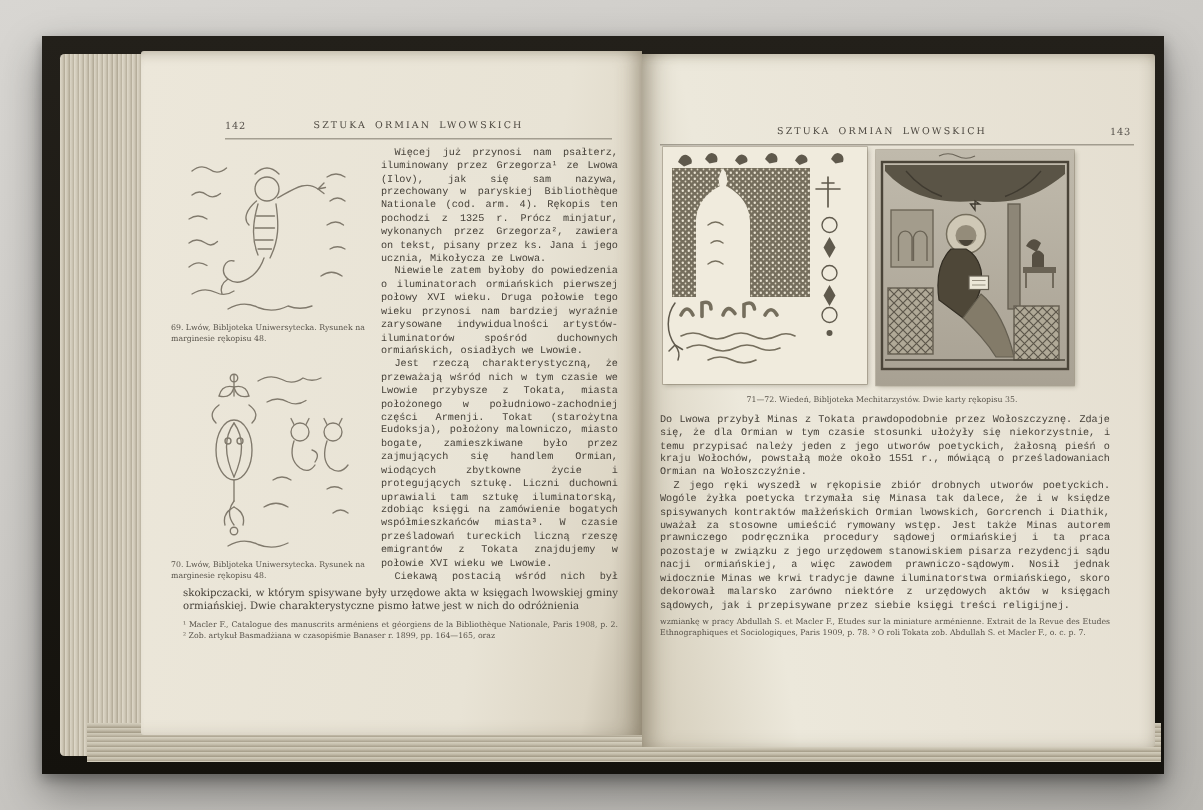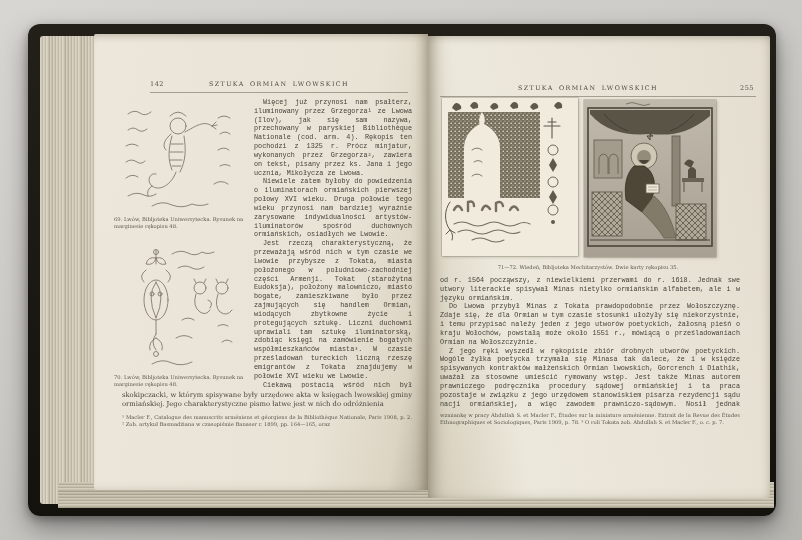--- a/index.html
+++ b/index.html
@@ -1,20 +1,20 @@
 <!DOCTYPE html>
 <html lang="pl"><head>
 <meta charset="utf-8">
 <style>
   html,body{margin:0;padding:0;}
   .stage{position:relative;width:802px;height:540px;overflow:hidden;
     background:linear-gradient(155deg,#d8d6d2 0%,#cbc9c5 45%,#b8b6b1 100%);
     font-family:"DejaVu Serif","Liberation Serif",serif;color:#4b463d;}
   .book{position:absolute;left:28px;top:24px;width:748px;height:492px;
-    background:linear-gradient(180deg,#23201a,#14120d);border-radius:12px;
+    background:linear-gradient(180deg,#23201a,#14120d);border-radius:0;
     box-shadow:0 12px 26px rgba(0,0,0,.38),0 3px 8px rgba(0,0,0,.3);}
   .edge-left{position:absolute;left:12px;top:12px;width:56px;height:468px;
     background:repeating-linear-gradient(90deg,#ddd7c8 0px,#cfc8b7 1.6px,#b2aa97 3.2px);
     border-radius:3px 0 0 3px;}
   .edge-bottom{position:absolute;left:30px;top:458px;width:716px;height:26px;
     background:repeating-linear-gradient(180deg,#d5cfbe 0px,#c3bcaa 1.6px,#a59d89 3.2px);}
   .page{position:absolute;}
   .page-left{left:66px;top:10px;width:334px;height:456px;
     background:linear-gradient(100deg,#ece7da 0%,#e8e3d5 70%,#dcd5c4 90%,#bdb5a2 99%);
     border-radius:2px 0 0 2px;
@@ -122,27 +122,27 @@
       <div class="caption" style="left:20px;top:340px;width:142px;">70. Lwów, Bibljoteka Uniwersytecka. Rysunek na marginesie rękopisu 48.</div>
 
       <div class="body-col" style="left:160px;top:64px;width:158px;height:290px;">
         <p>Więcej już przynosi nam psałterz, iluminowany przez Grzegorza¹ ze Lwowa (Ilov), jak się sam nazywa, przechowany w paryskiej Bibliothèque Nationale (cod. arm. 4). Rękopis ten pochodzi z 1325 r. Prócz minjatur, wykonanych przez Grzegorza², zawiera on tekst, pisany przez ks. Jana i jego ucznia, Mikołycza ze Lwowa.</p>
         <p>Niewiele zatem byłoby do powiedzenia o iluminatorach ormiańskich pierwszej połowy XVI wieku. Druga połowie tego wieku przynosi nam bardziej wyraźnie zarysowane indywidualności artystów-iluminatorów spośród duchownych ormiańskich, osiadłych we Lwowie.</p>
         <p>Jest rzeczą charakterystyczną, że przeważają wśród nich w tym czasie we Lwowie przybysze z Tokata, miasta położonego w południowo-zachodniej części Armenji. Tokat (starożytna Eudoksja), położony malowniczo, miasto bogate, zamieszkiwane było przez zajmujących się handlem Ormian, wiodących zbytkowne życie i protegujących sztukę. Liczni duchowni uprawiali tam sztukę iluminatorską, zdobiąc księgi na zamówienie bogatych współmieszkańców miasta³. W czasie prześladowań tureckich liczną rzeszę emigrantów z Tokata znajdujemy w połowie XVI wieku we Lwowie.</p>
         <p>Ciekawą postacią wśród nich był Minas, rodem z Tokata, który sam nazwał się w pewnym okresie swej działalności we Lwowie nazwiskiem Diwrigci, i takie oznaczenie pisarza i iluminatora noszą dwa rękopisy jego ręki, przechowane w wiedeńskiej National-Bibliothek (nr 25 z 1563 i nr 15 z 1567), a wykonane we Lwowie. Chętnie używał on widocznie kryptografji, a nazwisko Diwrigci mówić ma o jego pochodzeniu ze Wschodu.</p>
 
       </div>
 
-      <div class="bottom-lines" style="left:28px;top:357px;width:290px;height:19px;">skokipczacki, w którym spisywane były urzędowe akta w księgach lwowskiej gminy ormiańskiej. Jego charakterystyczne pismo łatwe jest w nich do odróżnienia</div>
+      <div class="bottom-lines" style="left:28px;top:357px;width:290px;height:19px;">skokipczacki, w którym spisywane były urzędowe akta w księgach lwowskiej gminy ormiańskiej. Dwie charakterystyczne pismo łatwe jest w nich do odróżnienia</div>
       <div class="footnote" style="left:28px;top:380px;width:290px;height:24px;">¹ Macler F., Catalogue des manuscrits arméniens et géorgiens de la Bibliothèque Nationale, Paris 1908, p. 2.   ² Zob. artykuł Basmadżiana w czasopiśmie Banaser r. 1899, pp. 164—165, oraz</div>
     </div>
 
     <div class="page page-right">
       <div class="running-title" style="left:30px;top:48px;width:260px;">SZTUKA ORMIAN LWOWSKICH</div>
-      <div class="folio" style="right:16px;top:48px;">255</div>
+      <div class="folio" style="right:16px;top:48px;">143</div>
       <div class="rule" style="left:12px;top:60px;width:316px;"></div>
 
       <div class="photo" style="left:14px;top:62px;width:136px;height:158px;background:#f0ebdd;">
         <svg viewBox="0 0 136 158">
           <defs>
             <pattern id="fili" width="4" height="4" patternUnits="userSpaceOnUse">
               <rect width="4" height="4" fill="#756e5d"></rect>
               <circle cx="1.2" cy="1.2" r="0.8" fill="#e9e3d2"></circle>
               <circle cx="3" cy="3" r="0.6" fill="#ddd6c2"></circle>
             </pattern>
@@ -226,21 +226,20 @@
           <path d="M100,82 v10 M118,82 v10" stroke="#6a6355" stroke-width="1.2"></path>
           <path d="M104,78 v-8 q4,-6 8,0 v8 z" fill="#564f42"></path>
           <path d="M100,64 q4,-8 10,-2 l-3,6 z" fill="#564f42"></path>
           <path d="M6,140 h120" stroke="#4a4438" stroke-width="1"></path>
         </svg>
       </div>
 
       <div class="caption" style="left:20px;top:228px;width:280px;text-align:center;">71—72. Wiedeń, Bibljoteka Mechitarzystów. Dwie karty rękopisu 35.</div>
 
       <div class="body-col no-indent" style="left:12px;top:240px;width:300px;height:132px;">
-        <p>od r. 1564 począwszy, z niewielkiemi przerwami do r. 1618. Jednak swe utwory literackie spisywał Minas nietylko ormiańskim alfabetem, ale i w języku ormiańskim.</p>
         <p>Do Lwowa przybył Minas z Tokata prawdopodobnie przez Wołoszczyznę. Zdaje się, że dla Ormian w tym czasie stosunki ułożyły się niekorzystnie, i temu przypisać należy jeden z jego utworów poetyckich, żałosną pieśń o kraju Wołochów, powstałą może około 1551 r., mówiącą o prześladowaniach Ormian na Wołoszczyźnie.</p>
         <p>Z jego ręki wyszedł w rękopisie zbiór drobnych utworów poetyckich. Wogóle żyłka poetycka trzymała się Minasa tak dalece, że i w księdze spisywanych kontraktów małżeńskich Ormian lwowskich, Gorcrench i Diathik, uważał za stosowne umieścić rymowany wstęp. Jest także Minas autorem prawniczego podręcznika procedury sądowej ormiańskiej i ta praca pozostaje w związku z jego urzędowem stanowiskiem pisarza rezydencji sądu nacji ormiańskiej, a więc zawodem prawniczo-sądowym. Nosił jednak widocznie Minas we krwi tradycje dawne iluminatorstwa ormiańskiego, skoro dekorował malarsko zarówno niektóre z urzędowych aktów w księgach sądowych, jak i przepisywane przez siebie księgi treści religijnej.</p>
       </div>
 
       <div class="footnote" style="left:12px;top:376px;width:300px;height:30px;">wzmiankę w pracy Abdullah S. et Macler F., Études sur la miniature arménienne. Extrait de la Revue des Études Ethnographiques et Sociologiques, Paris 1909, p. 78.   ³ O roli Tokata zob. Abdullah S. et Macler F., o. c. p. 7.</div>
     </div>
   </div>
 </div>
 
 </body></html>

